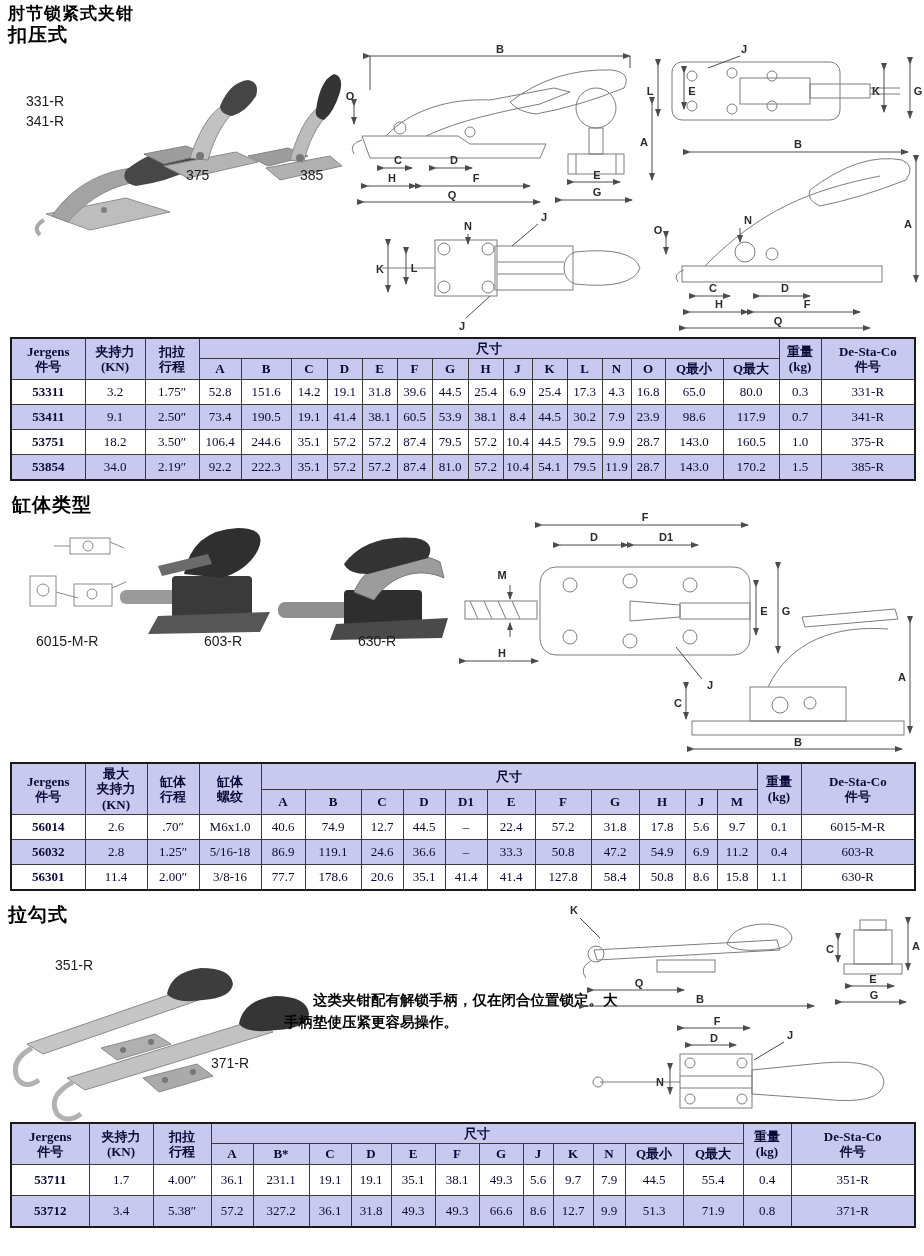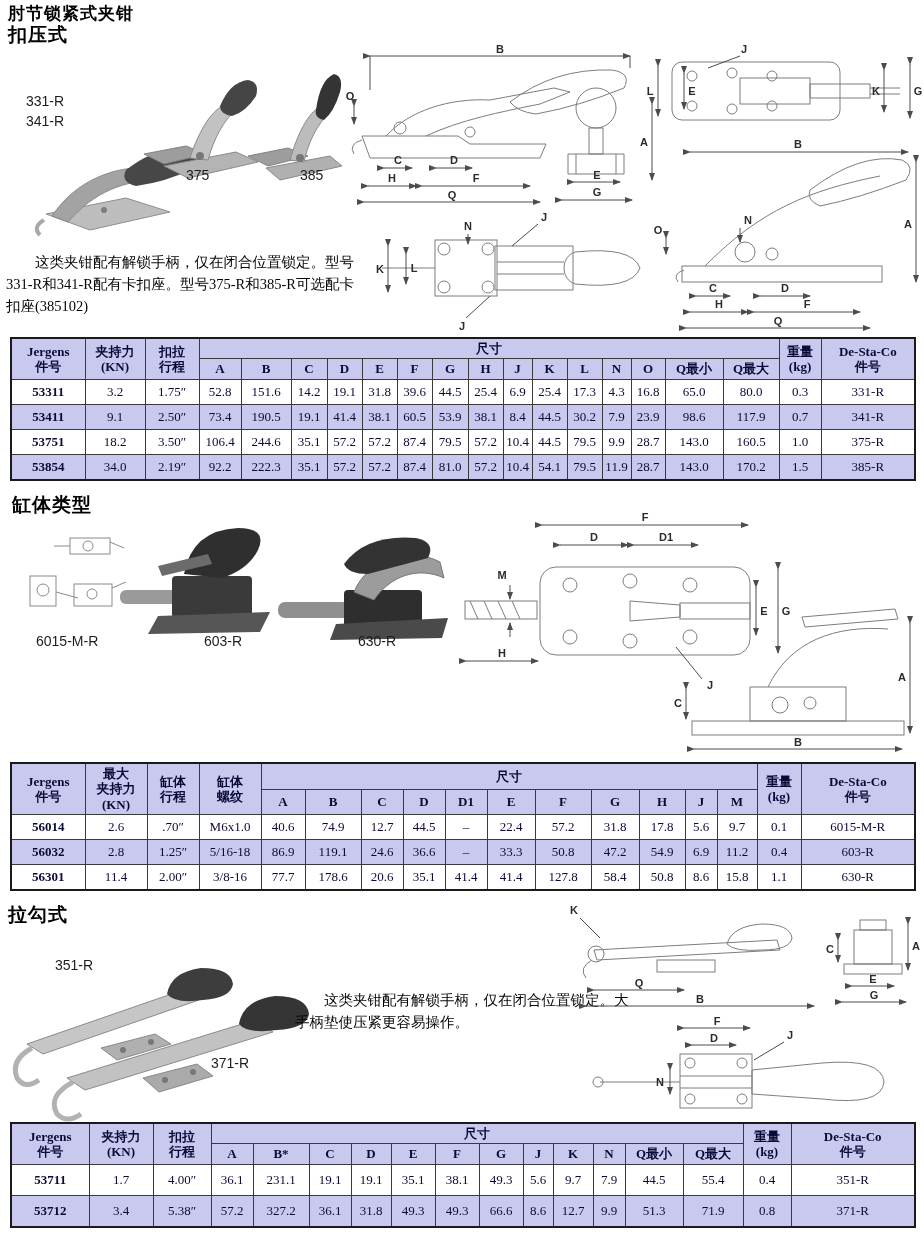--- a/index.html
+++ b/index.html
@@ -198,21 +198,20 @@
         <text x="318" y="194" class="dimlabel">O</text>
         <text x="408" y="184" class="dimlabel">N</text>
         <text x="373" y="252" class="dimlabel">C</text>
         <text x="445" y="252" class="dimlabel">D</text>
         <text x="379" y="268" class="dimlabel">H</text>
         <text x="467" y="268" class="dimlabel">F</text>
         <text x="438" y="285" class="dimlabel">Q</text>
       </g>
   </svg>
 
-  <div class="abs para" style="left:6px;top:252px;width:348px;">这类夹钳配有解锁手柄，仅在闭合位置锁定。型号331-R和341-R配有卡扣座。型号375-R和385-R可选配卡扣座(385102)</div>
 
   <table id="table1" class="abs cat" style="left:10px;top:337px;">
       <colgroup>
         <col style="width: 74px;">
         <col style="width: 60px;">
         <col style="width: 54px;">
         <col style="width: 42px;">
         <col style="width: 50px;">
         <col style="width: 36px;">
         <col style="width: 35px;">
@@ -587,21 +586,21 @@
       <path d="M62,150 L250,92 L268,104 L80,162 Z" fill="#c2c2c2" stroke="#8a8a8a"></path>
       <path d="M234,96 Q238,72 270,68 Q302,68 304,86 Q302,100 272,102 Q242,106 234,96 Z" fill="#353535"></path>
       <path d="M68,154 Q42,168 52,186 Q62,196 76,186" stroke="#b2b2b2" stroke-width="5" fill="none"></path>
       <path d="M138,150 L192,136 L208,148 L154,164 Z" fill="#aaaaaa" stroke="#8a8a8a"></path>
       <circle cx="160" cy="152" r="3" fill="#777"></circle>
         <circle cx="188" cy="144" r="3" fill="#777"></circle>
     </g>
     <text class="caption" x="206" y="140">371-R</text>
   </svg>
 
-  <div class="abs para" style="left:295px;top:990px;width:340px;">这类夹钳配有解锁手柄，仅在闭合位置锁定。大手柄垫使压紧更容易操作。</div>
+  <div class="abs para" style="left:284px;top:990px;width:340px;font-weight:bold;">这类夹钳配有解锁手柄，仅在闭合位置锁定。大手柄垫使压紧更容易操作。</div>
 
   <svg class="abs" style="left:562px;top:898px;" width="360" height="222" viewBox="0 0 360 222">
     <defs>
       <marker id="ah3" markerWidth="8" markerHeight="6" refX="7" refY="3" orient="auto">
         <path d="M0,0 L8,3 L0,6 Z" fill="#4c4c4c"></path>
       </marker>
     </defs>
 
     <g class="sketch">
       <path d="M32,52 L215,42 L218,52 L35,62 Z"></path>

